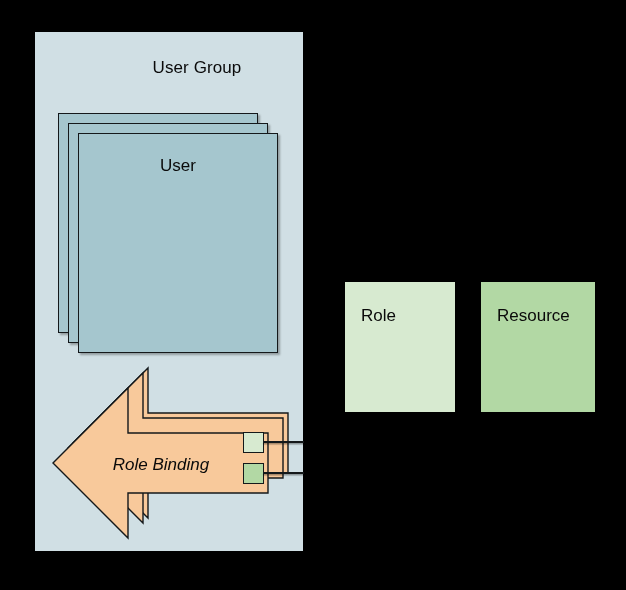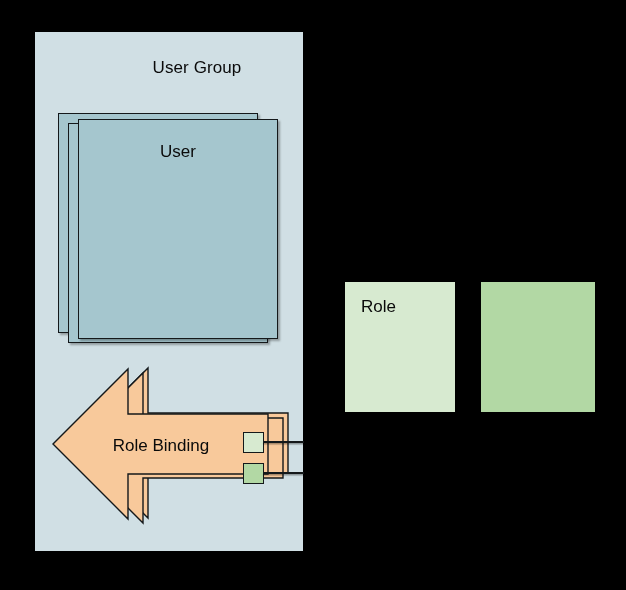--- a/index.html
+++ b/index.html
@@ -45,41 +45,41 @@
     position: absolute;
     width: 200px;
     height: 220px;
     background: #a5c6ce;
     border: 1.4px solid #14181a;
     box-sizing: border-box;
     box-shadow: 2px 2px 2px rgba(0,0,0,0.30);
   }
   .user-card.back   { left: 58px; top: 113px; }
   .user-card.middle { left: 68px; top: 123px; }
-  .user-card.front  { left: 78px; top: 119px; }
+  .user-card.front  { left: 78px; top: 133px; }
   .user-card-label {
     position: absolute;
     left: 0;
     top: 22px;
     width: 100%;
     text-align: center;
     font-size: 17px;
     color: #0a0a0a;
   }
 
   
   .rb-layer {
     position: absolute;
     width: 215px;
     height: 150px;
     overflow: visible;
   }
   .rb-layer.back   { left: 73px; top: 368px; }
   .rb-layer.middle { left: 68px; top: 373px; }
-  .rb-layer.front  { left: 53px; top: 369px; }
+  .rb-layer.front  { left: 53px; top: 388px; font-style: italic; }
   .rb-layer svg { display: block; overflow: visible; }
 
   
   .swatch {
     position: absolute;
     width: 21px;
     height: 21px;
     border: 1.4px solid #14181a;
     box-sizing: border-box;
   }
@@ -93,21 +93,21 @@
     background: #14181a;
     box-shadow: 0 1.5px 1px rgba(0,0,0,0.35);
   }
   .connector.role-connector     { left: 263px; top: 441px; width: 41px; }
   .connector.resource-connector { left: 263px; top: 472px; width: 41px; }
 
   
   .green-box {
     position: absolute;
     box-sizing: border-box;
-    padding: 13px 16px 0 16px;
+    padding: 22px 16px 0 16px;
   }
   .green-box .box-label {
     font-size: 17px;
     color: #0a0a0a;
     line-height: 1.45;
   }
   .role-box {
     left: 345px;
     top: 282px;
     width: 110px;
@@ -161,16 +161,17 @@
 
   <div class="connector role-connector"></div>
   <div class="connector resource-connector"></div>
 
   <div class="green-box role-box">
     <div class="box-label">Role</div>
   </div>
 
   <div class="green-box resource-group-box">
     <div class="box-label">
+      <div>Resource</div>
     </div>
   </div>
 
 </div>
 
 </body></html>

